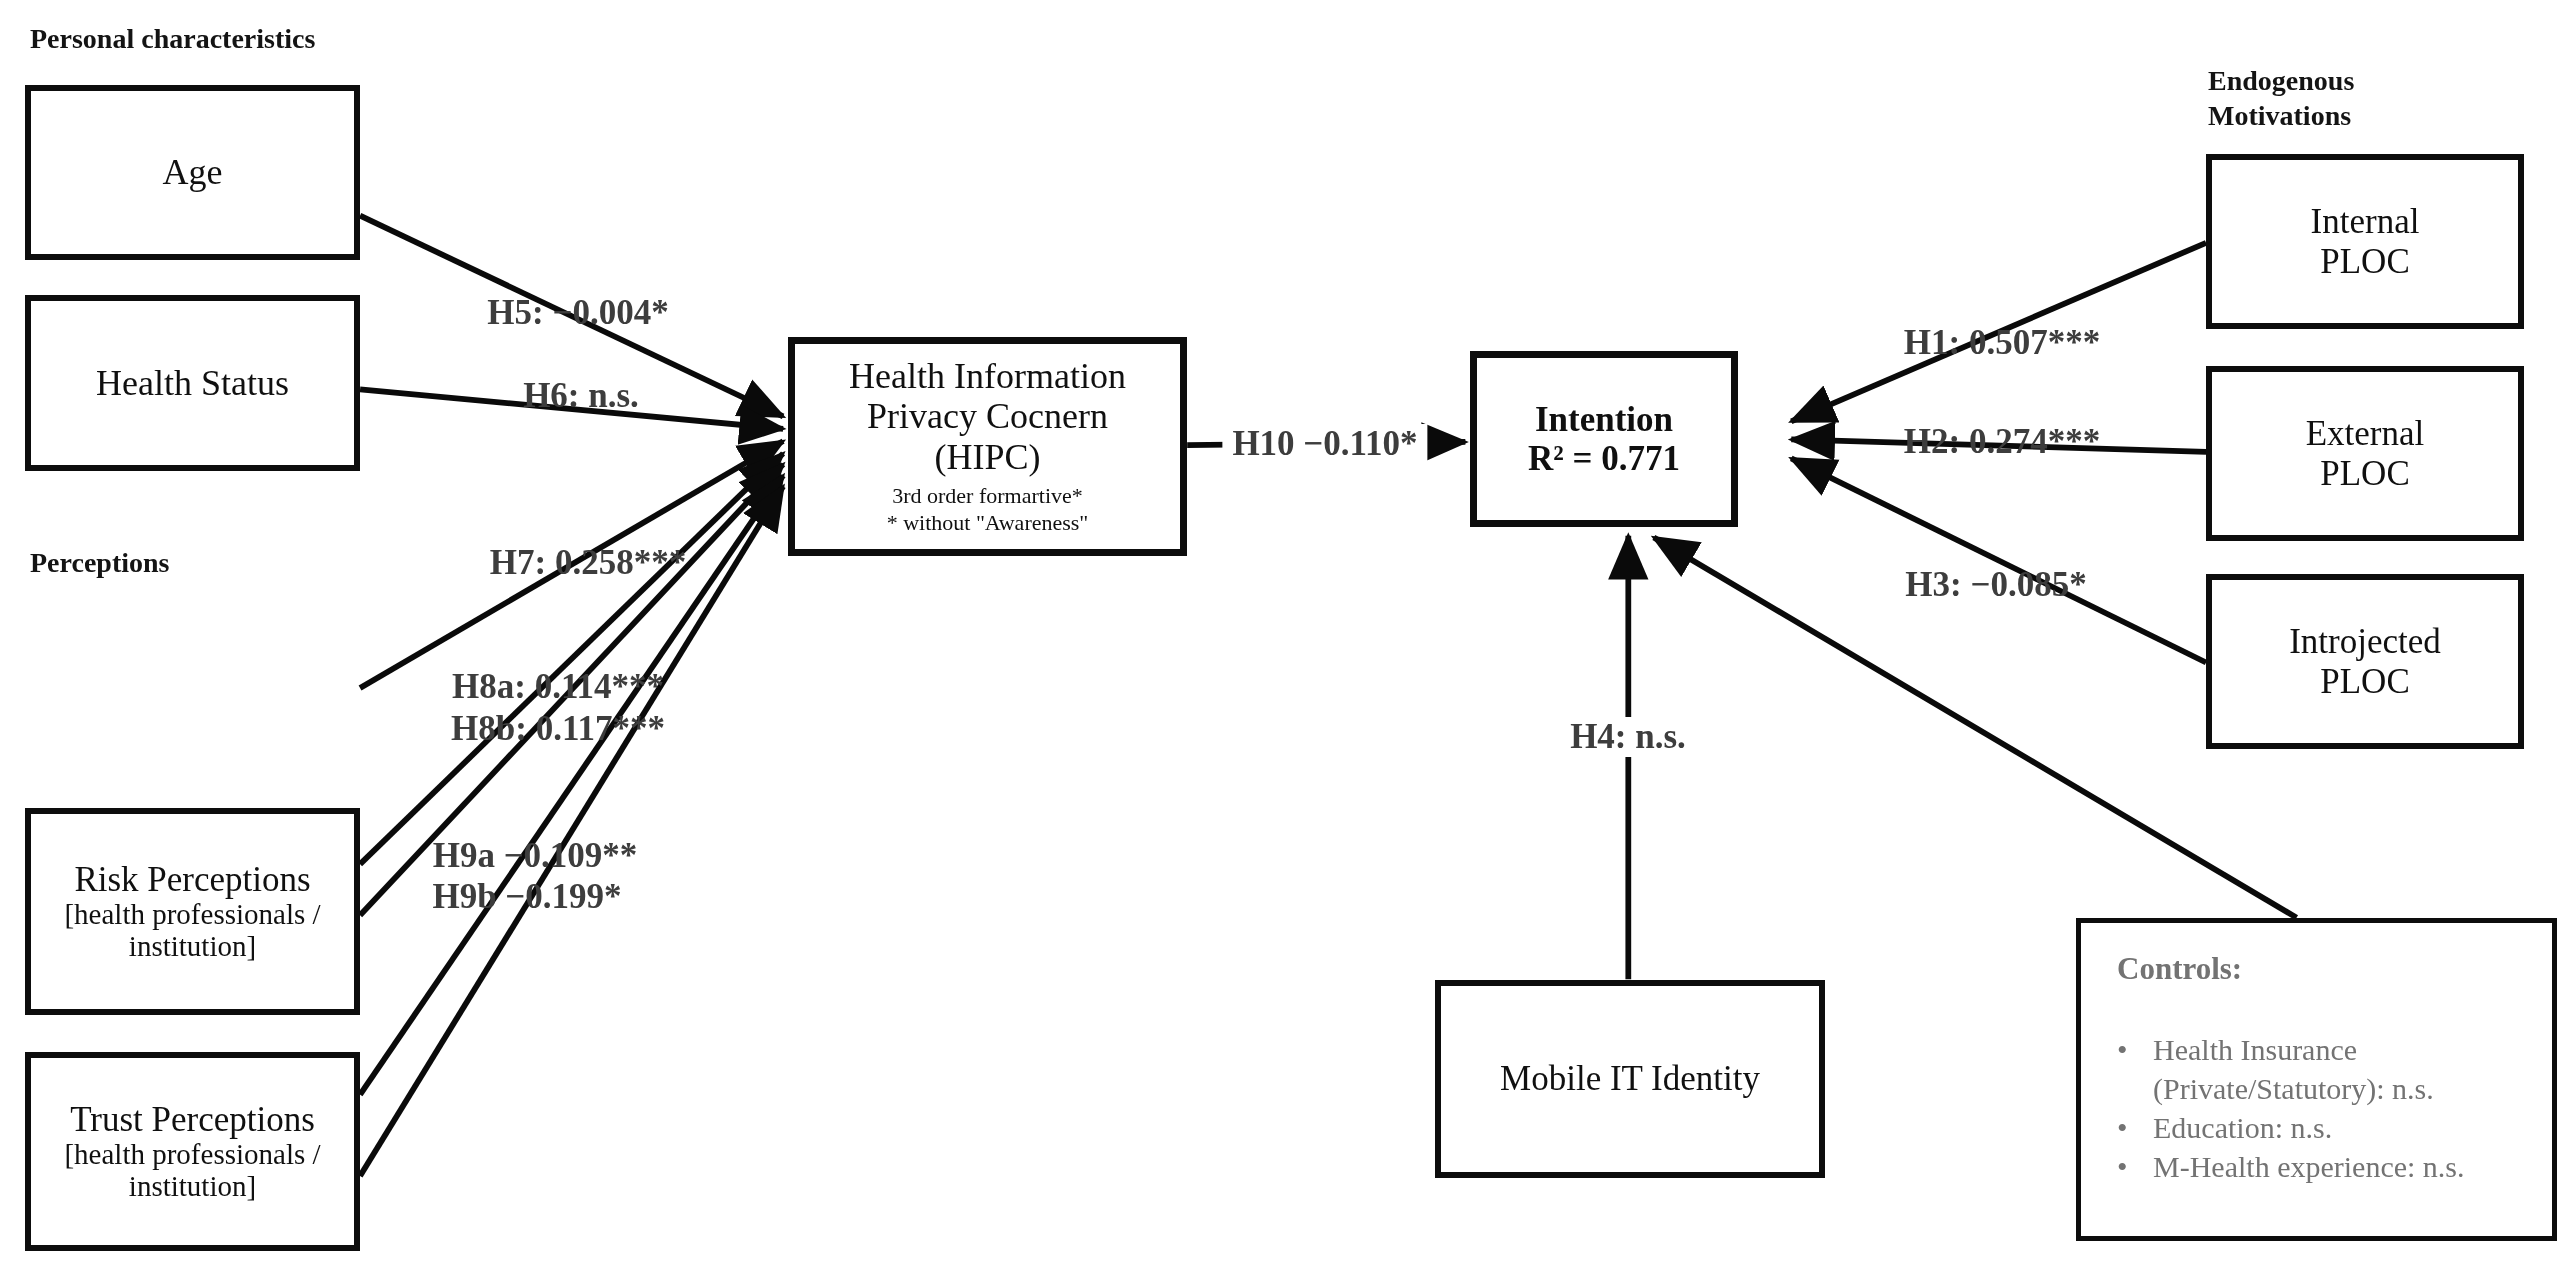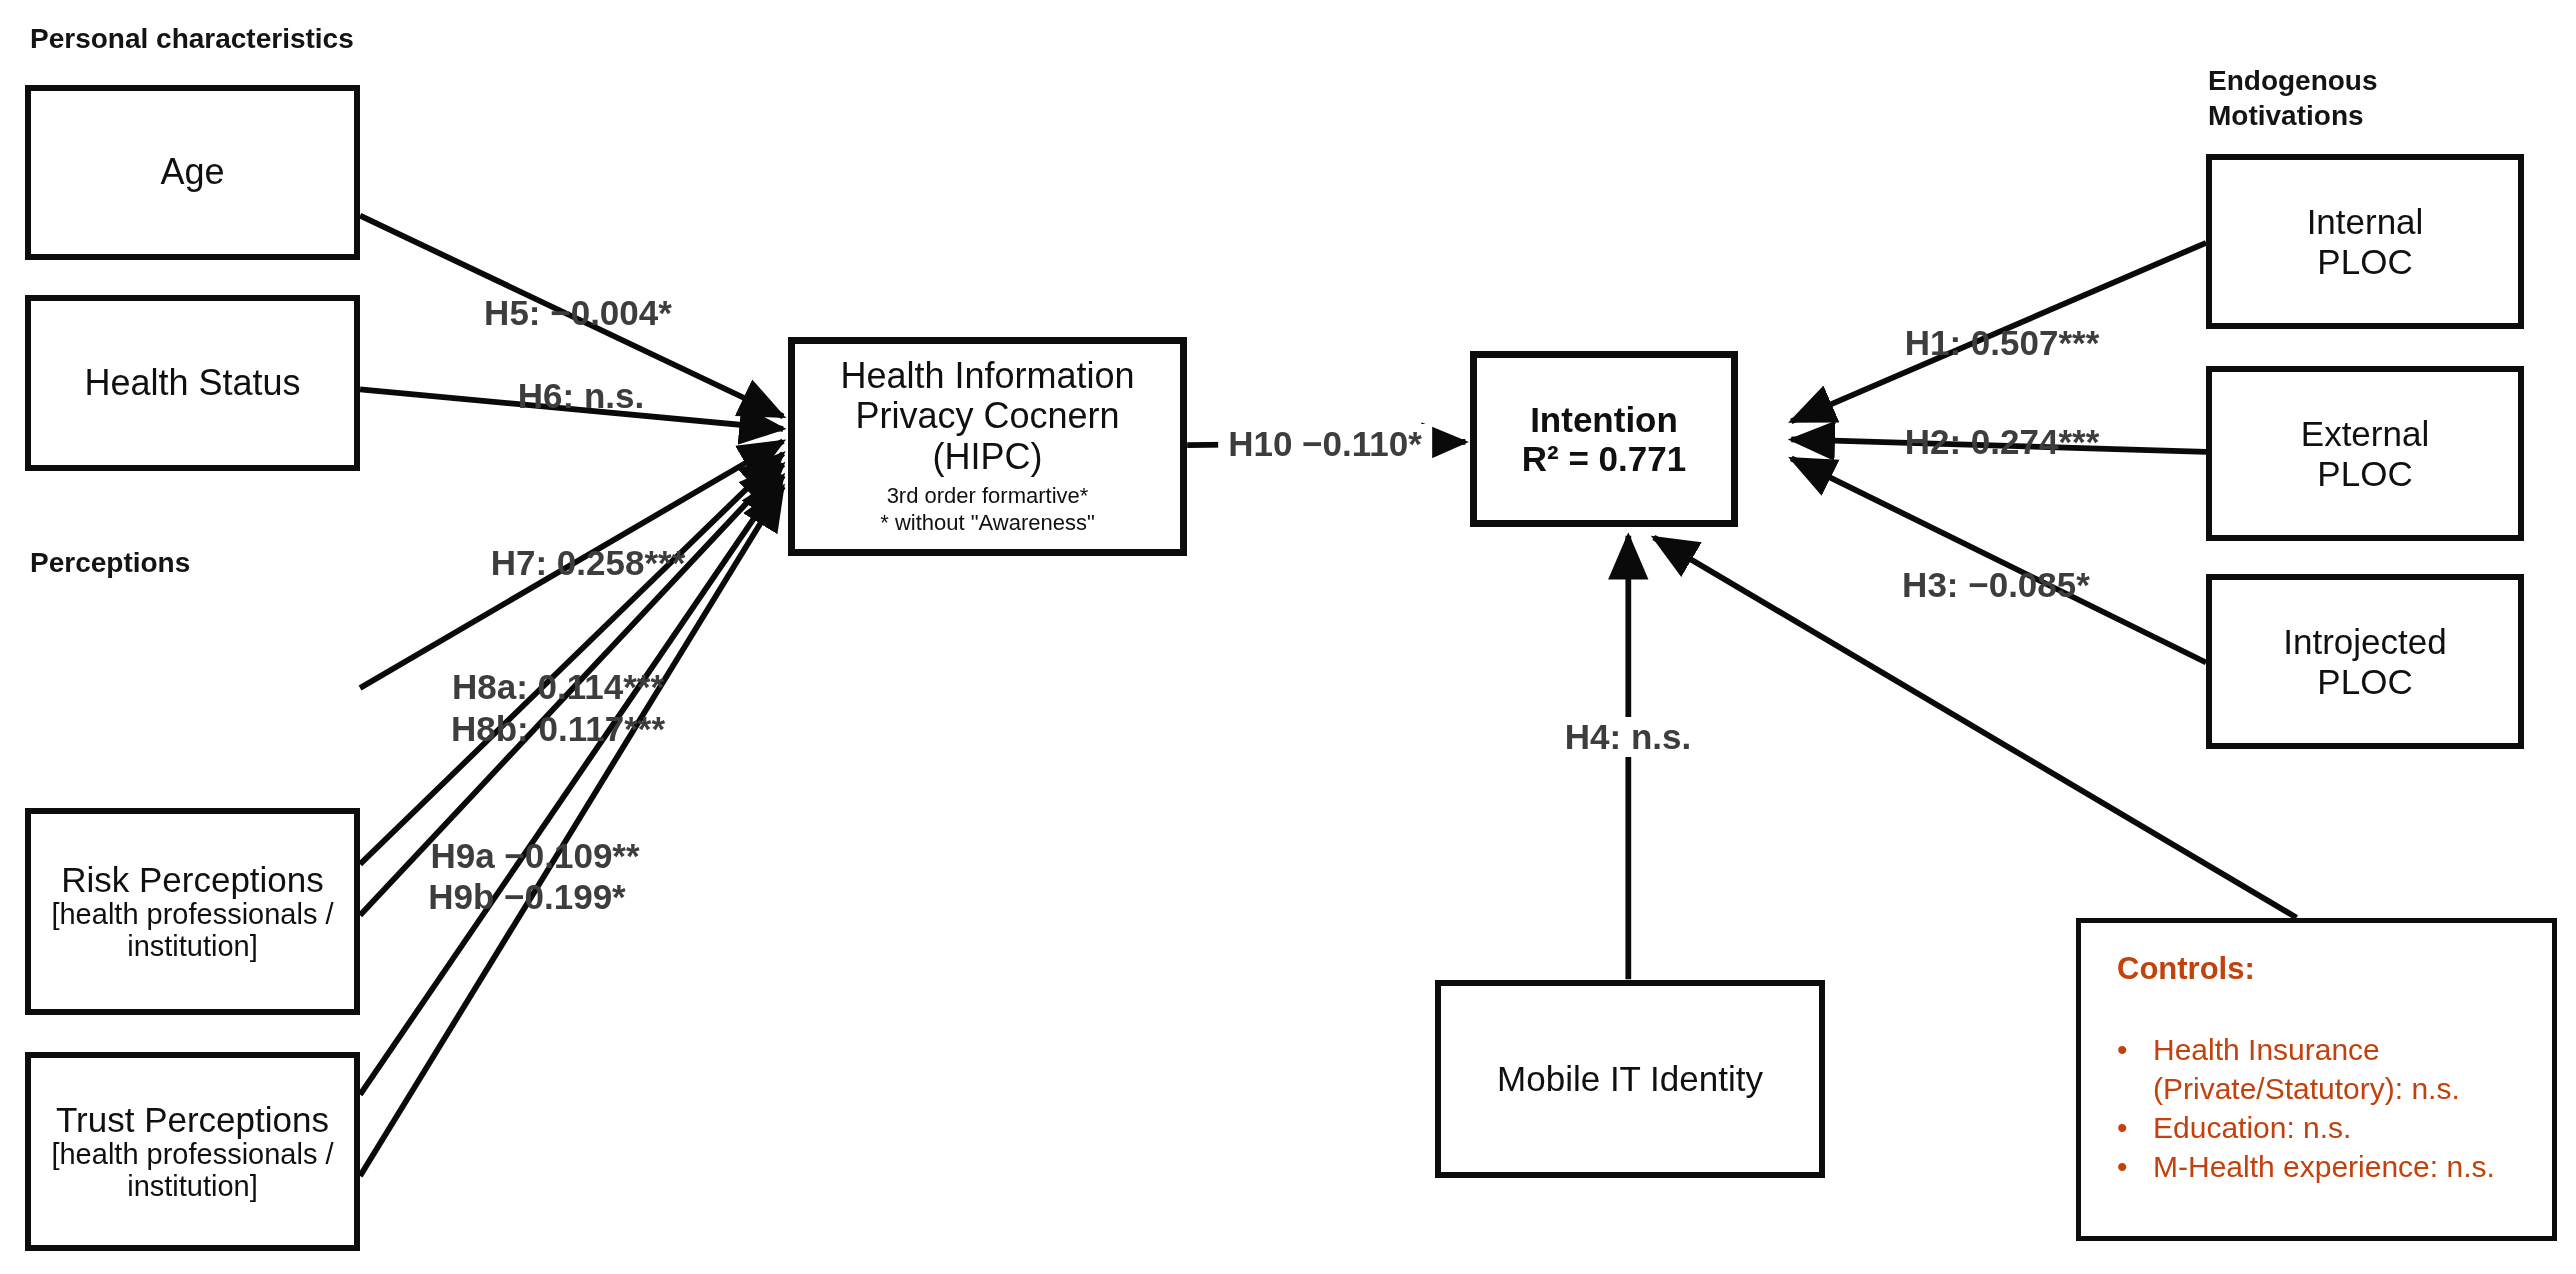--- a/index.html
+++ b/index.html
@@ -1,20 +1,20 @@
 <!DOCTYPE html>
 <html style="font-size:13px"><head>
 <meta charset="utf-8">
 <style>
   html,body{margin:0;padding:0;background:#ffffff;}
   .canvas{
     position:relative;
     width:2576px;height:1274px;
     background:#ffffff;
-    font-family:Liberation Sans, sans-serif;
+    font-family:Liberation Serif, serif;
     color:#101010;
     overflow:hidden;
   }
   .lines{position:absolute;left:0;top:0;z-index:1;}
   .box{
     position:absolute;z-index:2;background:#ffffff;
     border:6.6px solid #0d0d0d;box-sizing:border-box;
     display:flex;flex-direction:column;align-items:center;justify-content:center;
     text-align:center;line-height:1.12;
   }
@@ -28,21 +28,21 @@
     position:absolute;z-index:3;font-weight:bold;font-size:28px;color:#141414;
     line-height:1.25;white-space:nowrap;
   }
   .plabel{
     position:absolute;z-index:3;transform:translate(-50%,-50%);
     font-weight:bold;font-size:35px;color:#3d3d3d;white-space:nowrap;
   }
   .plabel.bg{background:#ffffff;padding:0 10px;}
   .controls-box{
     position:absolute;z-index:2;background:#ffffff;border:5.8px solid #0d0d0d;
-    box-sizing:border-box;color:#c2410c;
+    box-sizing:border-box;color:#737373;
   }
   .controls-inner{padding:28px 25px 16.5px 36px;}
   .controls-head{font-weight:bold;font-size:31px;margin-bottom:43px;}
   .bullets{font-size:30px;line-height:1.3;}
   .bullet-row{display:flex;align-items:flex-start;}
   .bullet-dot{width:36px;flex:0 0 36px;}
 </style>
 </head>
 <body>
 

